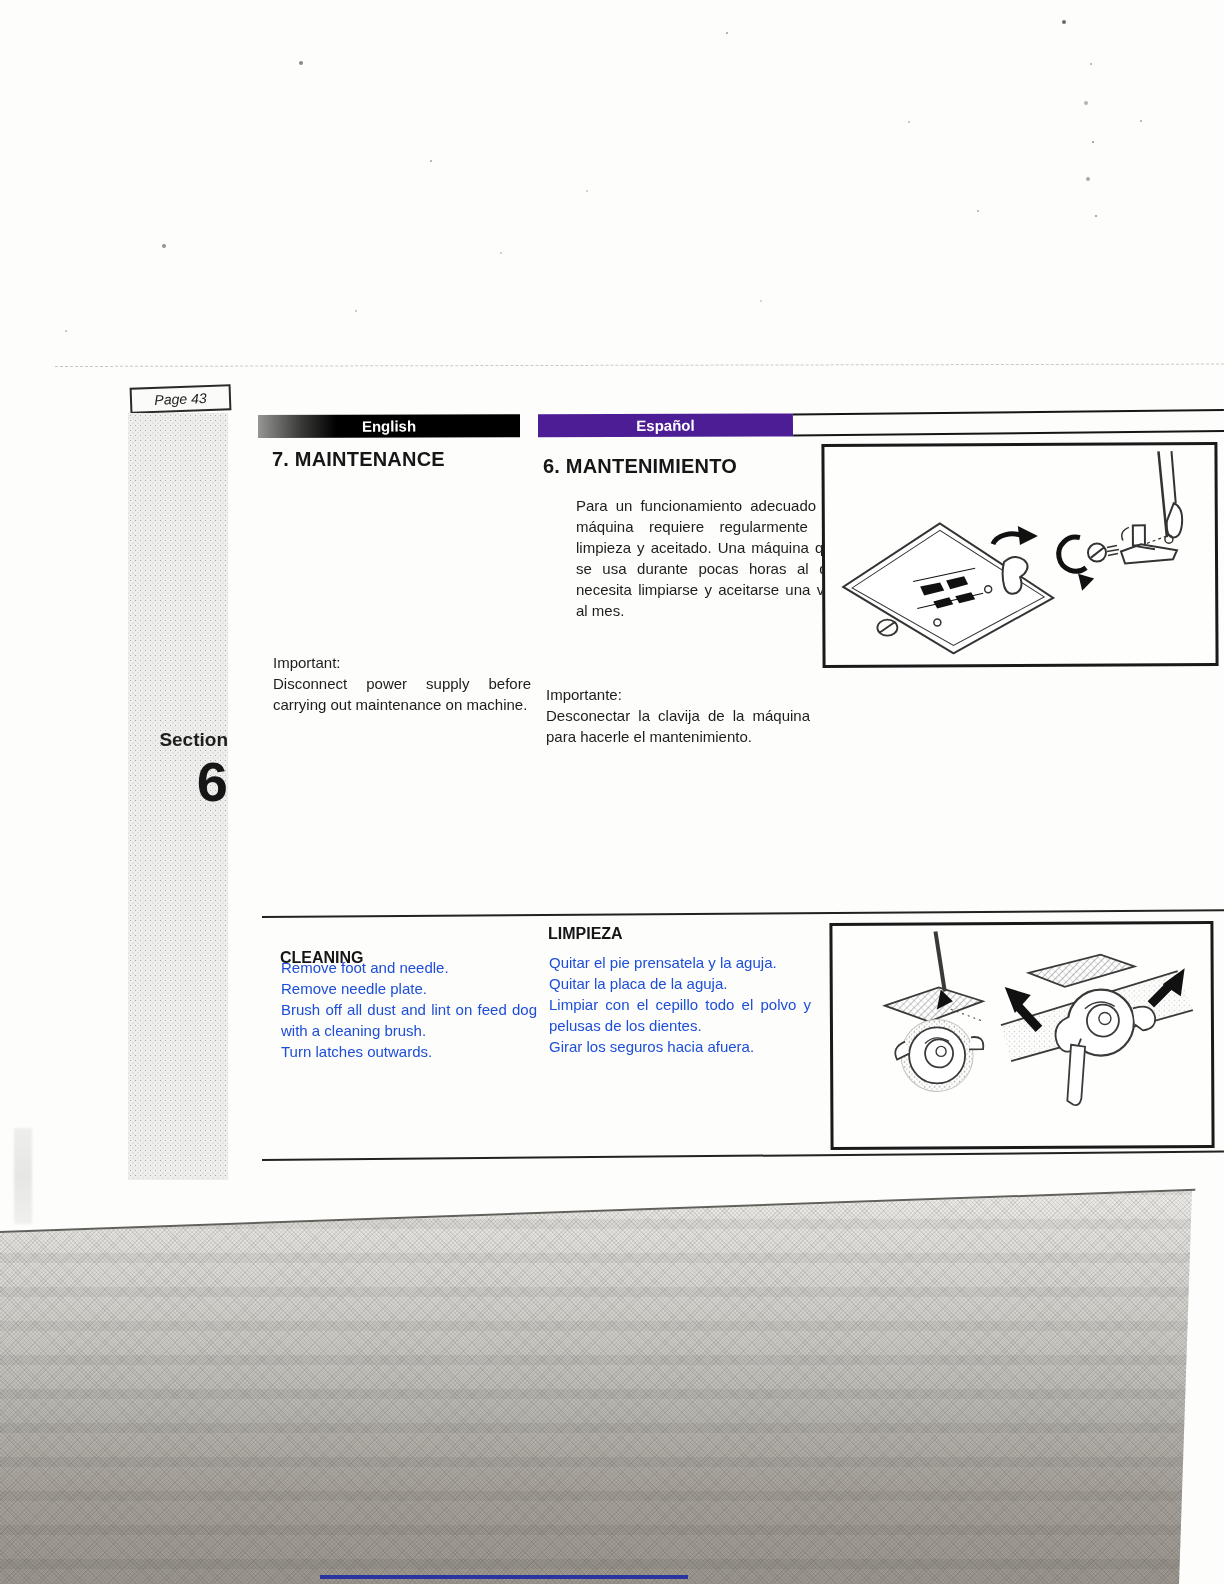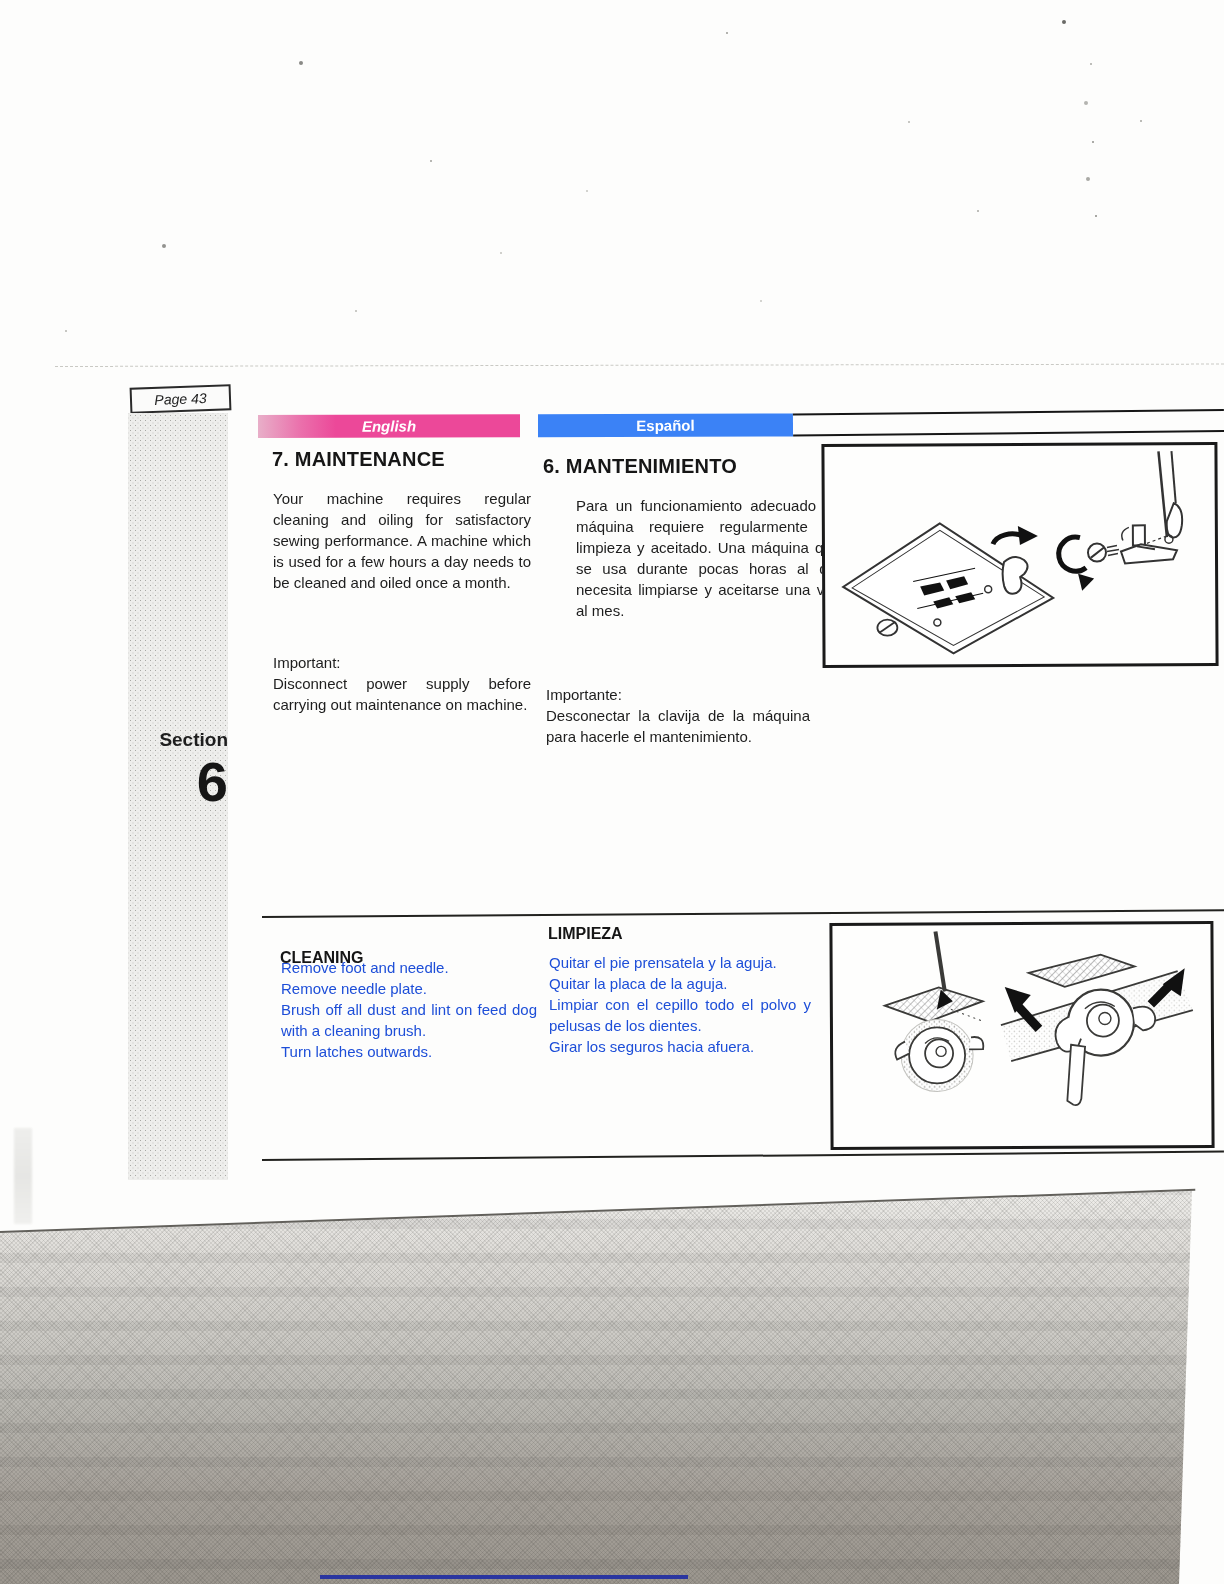--- a/index.html
+++ b/index.html
@@ -97,33 +97,32 @@
   <div class="page-badge">
     <span>Page 43</span>
   </div>
 
   <div class="sidebar">
     <div class="section-word">Section</div>
     <div class="section-num">6</div>
   </div>
 
   <div class="lang-header">
-    <div class="lang-tab english" style="background: #ec4899; font-style: italic;">
+    <div class="lang-tab english" style="background: #000000;">
       <span>English</span>
     </div>
-    <div class="lang-tab spanish" style="background: #3b82f6;">
+    <div class="lang-tab spanish" style="background: #4c1d95;">
       <span>Español</span>
     </div>
     <div class="lang-rule"></div>
   </div>
 
   <div class="h-main h-en">7. MAINTENANCE</div>
   <div class="h-main h-es">6. MANTENIMIENTO</div>
 
-  <div class="copy p-en">Your machine requires regular cleaning and oiling for satisfactory sewing performance. A machine which is used for a few hours a day needs to be cleaned and oiled once a month.</div>
   <div class="copy imp-en">
     <div>Important:</div>
     <div>Disconnect power supply before carrying out maintenance on machine.</div>
   </div>
 
   <div class="copy p-es">Para un funcionamiento adecuado su máquina requiere regularmente de limpieza y aceitado. Una máquina que se usa durante pocas horas al día necesita limpiarse y aceitarse una vez al mes.</div>
   <div class="copy imp-es">
     <div>Importante:</div>
     <div>Desconectar la clavija de la máquina para hacerle el mantenimiento.</div>
   </div>

